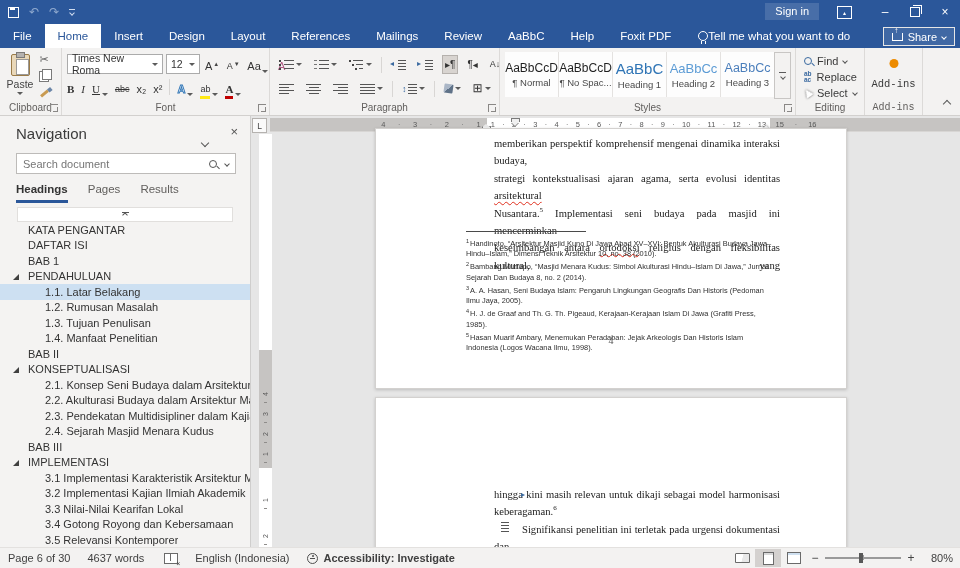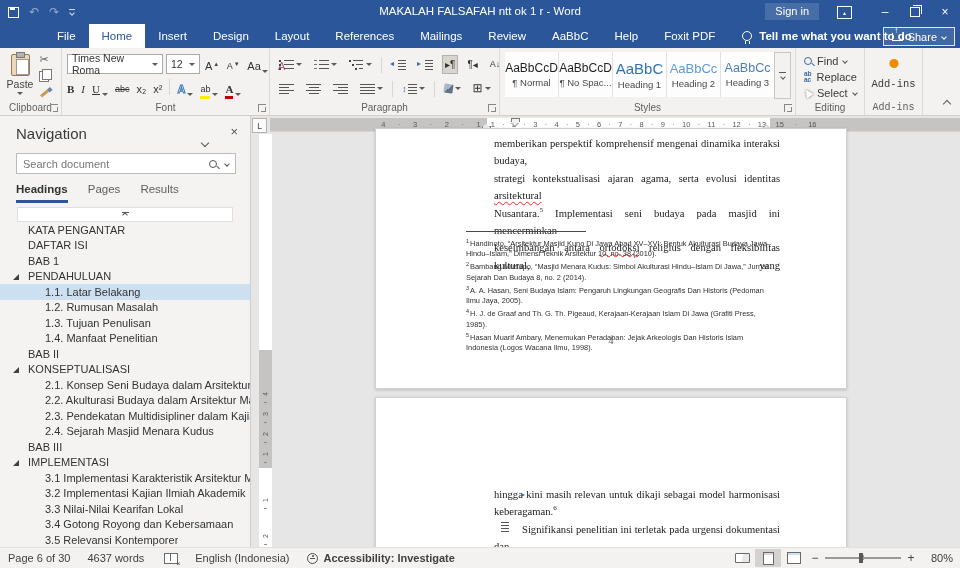--- a/index.html
+++ b/index.html
@@ -21,21 +21,21 @@
   .ribopts{position:absolute;right:108px;top:6px;width:13px;height:11px;border:1px solid #fff;display:flex;align-items:center;justify-content:center;font-size:6px;}
   .win-btn{position:absolute;top:0;width:30px;height:24px;display:flex;align-items:center;justify-content:center;font-size:12px;color:#fff;}
   .win-min{right:60px;}.win-close{right:0;}
   .win-restore{right:30px;}
   .win-restore .rr{width:8px;height:8px;border:1px solid #fff;position:relative;}
   .win-restore .rr:before{content:'';position:absolute;left:2px;top:-3px;width:8px;height:8px;border-top:1px solid #fff;border-right:1px solid #fff;}
   
   .tabrow{position:absolute;top:24px;left:0;right:0;height:24px;background:#2b579a;display:flex;color:#fff;font-size:11.5px;}
   .rtab{padding:0 13px;display:flex;align-items:center;cursor:default;white-space:nowrap;}
   .rtab.active{background:#fff;color:#2b579a;}
-  .tellme{display:flex;align-items:center;gap:7px;margin-left:14px;font-size:11.5px;font-weight:bold;}
+  .tellme{display:flex;align-items:center;margin-left:14px;font-size:11.5px;}
   .bulb{width:8px;height:8px;border:1.2px solid #fff;border-radius:50%;position:relative;}
   .bulb:after{content:'';position:absolute;left:2px;bottom:-4px;width:3px;height:3px;border-left:1.2px solid #fff;border-right:1.2px solid #fff;}
   .share{position:absolute;right:5px;top:27px;height:17px;border:1px solid #e6e6e6;background:rgba(255,255,255,.10);
          display:flex;align-items:center;gap:5px;padding:0 8px;font-size:11px;color:#fff;}
   .share-ico{width:9px;height:7px;border:1px solid #fff;border-top:none;position:relative;}
   .share-ico:before{content:'↑';position:absolute;left:1.5px;top:-6px;font-size:8px;line-height:8px;}
   
   .ribbon{position:absolute;top:48px;left:0;right:0;height:67px;background:#f3f2f1;border-bottom:1px solid #d2d0ce;font-size:10.5px;color:#444;}
   .grp{position:absolute;top:0;height:67px;border-right:1px solid #dcdad8;}
   .grp-label{position:absolute;bottom:2px;left:0;right:0;text-align:center;font-size:10px;color:#605e5c;}
@@ -199,32 +199,31 @@
 <div class="titlebar">
   <div class="qat">
     <span class="floppy"></span>
     <span class="dis">↶</span>
     <span class="dis">↷</span>
     <span class="qat-more">
         <span class="bar"></span>
         <span class="chev tiny" style="color:#cfdcef"></span>
       </span>
   </div>
-  <div class="doc-title">MAKALAH FALSAFAH ntt ok 1 r - Word</div>
   <div class="signin">Sign in</div>
   <div class="ribopts">▴</div>
   <div class="win-btn win-min">–</div>
   <div class="win-btn win-restore">
       <span class="rr"></span>
     </div>
   <div class="win-btn win-close">×</div>
 </div>
 
 <div class="tabrow">
-  <div id="ribbon-tabs" style="display:flex;margin-left:44px;">
+  <div id="ribbon-tabs" style="display:flex;">
       <div class="rtab">File</div>
       <div class="rtab active">Home</div>
       <div class="rtab">Insert</div>
       <div class="rtab">Design</div>
       <div class="rtab">Layout</div>
       <div class="rtab">References</div>
       <div class="rtab">Mailings</div>
       <div class="rtab">Review</div>
       <div class="rtab">AaBbC</div>
       <div class="rtab">Help</div>

